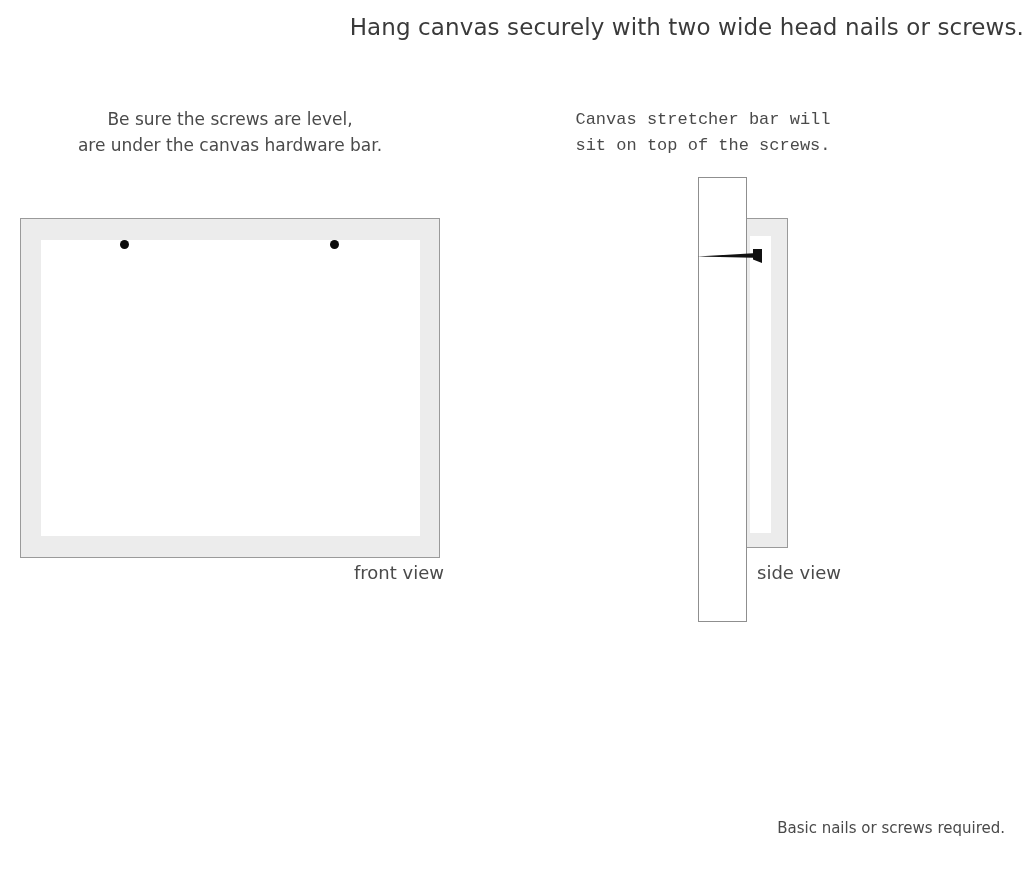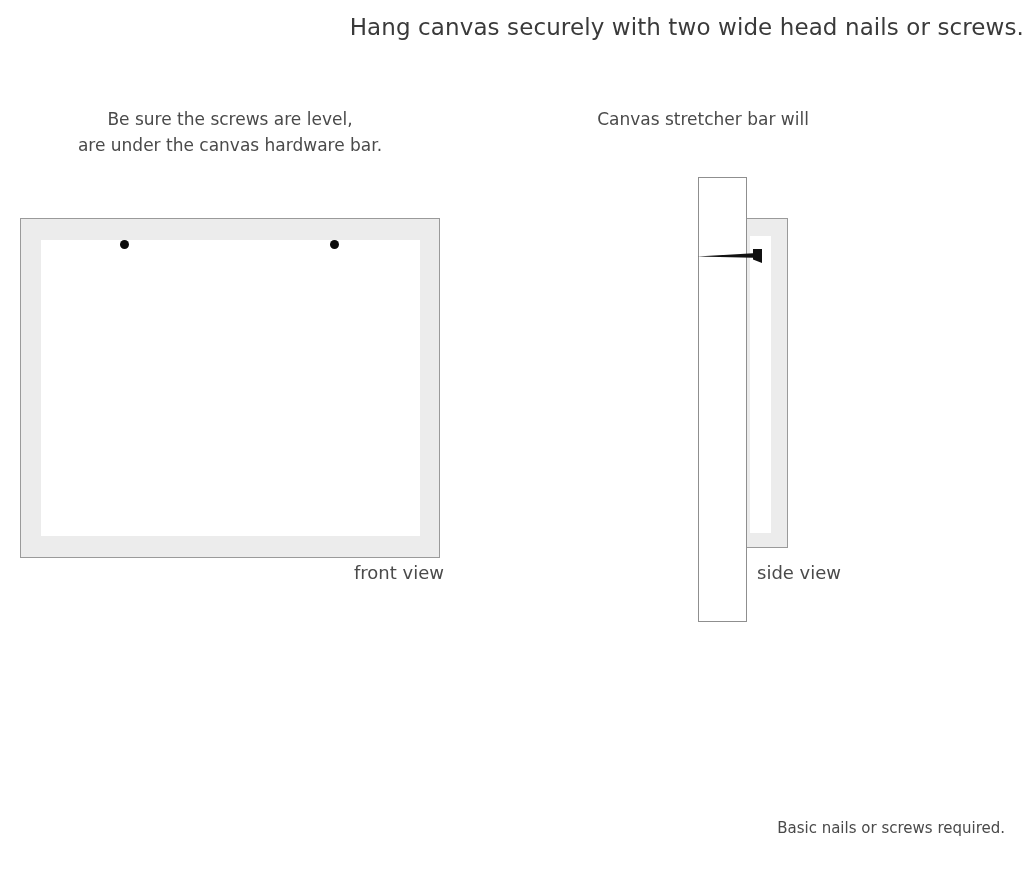--- a/index.html
+++ b/index.html
@@ -34,21 +34,21 @@
   
   .caption {
     position: absolute;
     text-align: center;
     font-size: 17px;
     line-height: 25.5px;
     color: #4a4a4a;
     white-space: nowrap;
   }
   .caption-left  { left: 10px;  top: 107px; width: 440px; }
-  .caption-right { left: 553px; top: 107px; width: 300px; }
+  .caption-right { left: 553px; top: 107px; width: 300px; font-family: Liberation Mono, monospace; }
   .caption span { display: block; }
 
   
   .view-label {
     position: absolute;
     font-size: 18px;
     color: #4a4a4a;
     white-space: nowrap;
   }
   .label-front { left: 244px; top: 562px; width: 200px; text-align: right; }
@@ -154,20 +154,21 @@
 
 <div class="title">Hang canvas securely with two wide head nails or screws.</div>
 
 <div class="caption caption-left">
   <span>Be sure the screws are level,</span>
   <span>are under the canvas hardware bar.</span>
 </div>
 
 <div class="caption caption-right">
   <span>Canvas stretcher bar will</span>
+  <span>sit on top of the screws.</span>
 </div>
 
 <div class="front-view">
   <div class="front-frame"></div>
   <div class="front-inner"></div>
   <div class="screw-dot screw-dot-left"></div>
   <div class="screw-dot screw-dot-right"></div>
 </div>
 
 <div class="view-label label-front">front view</div>

